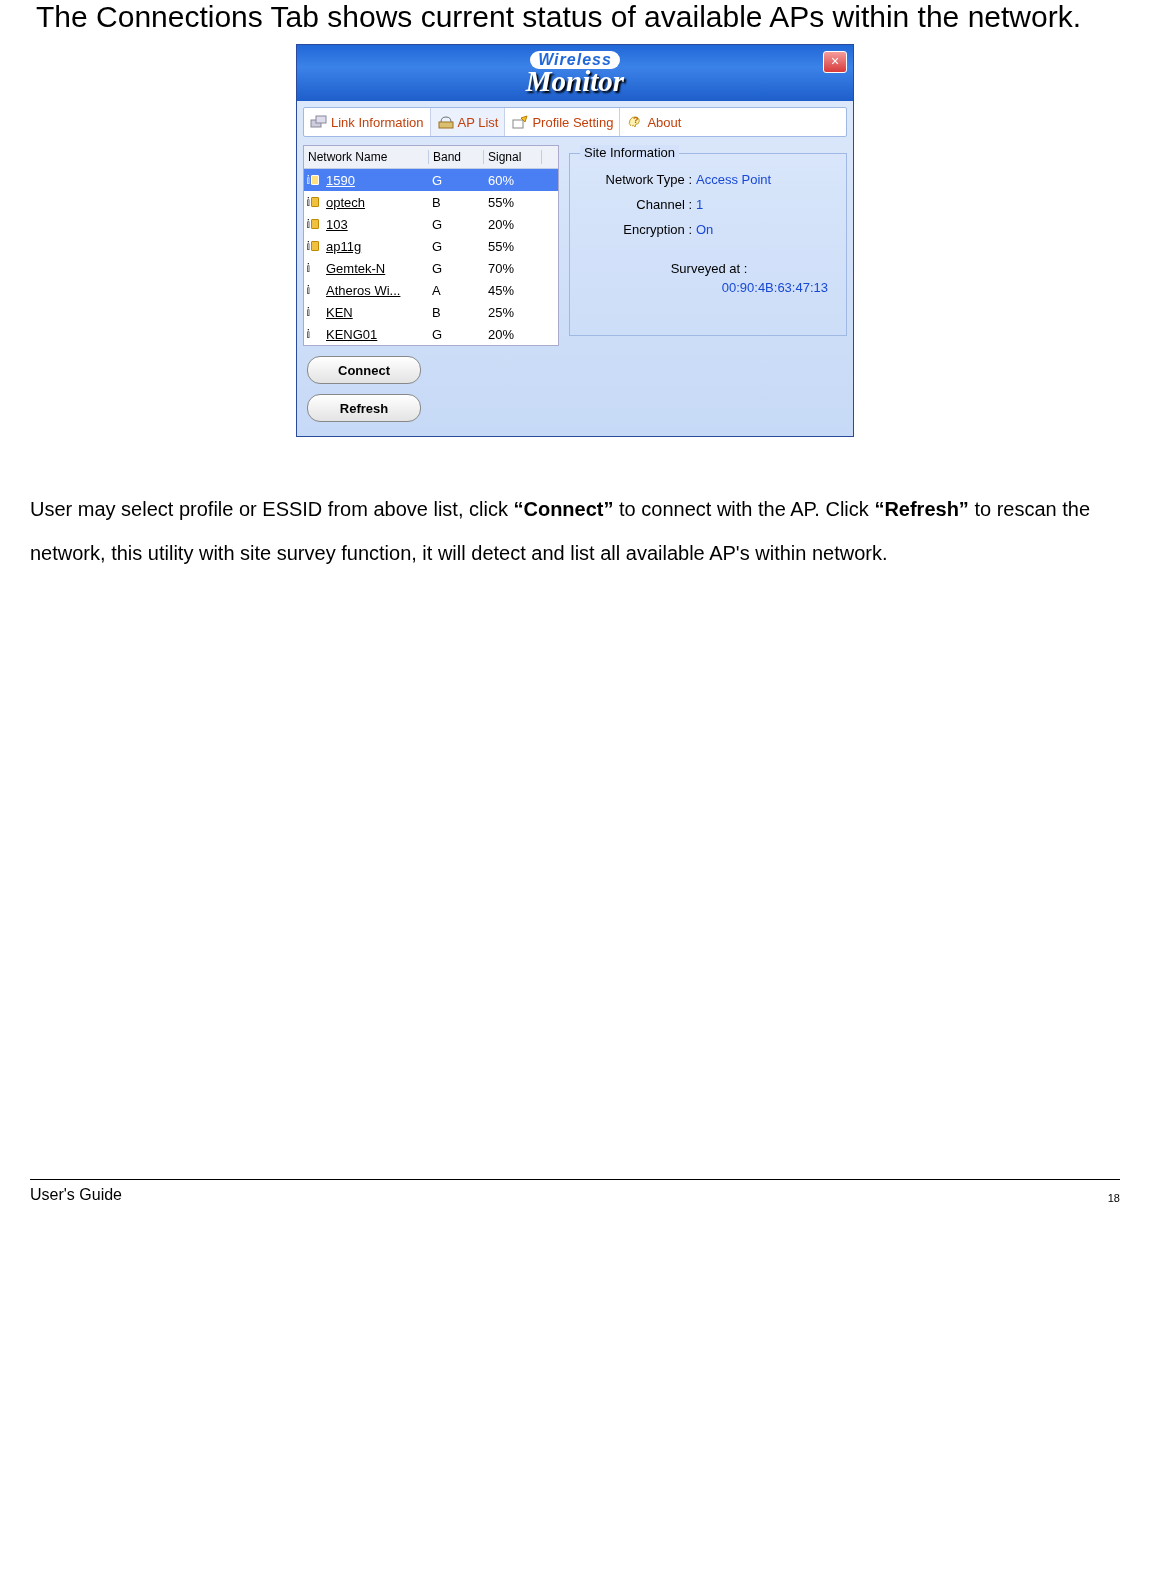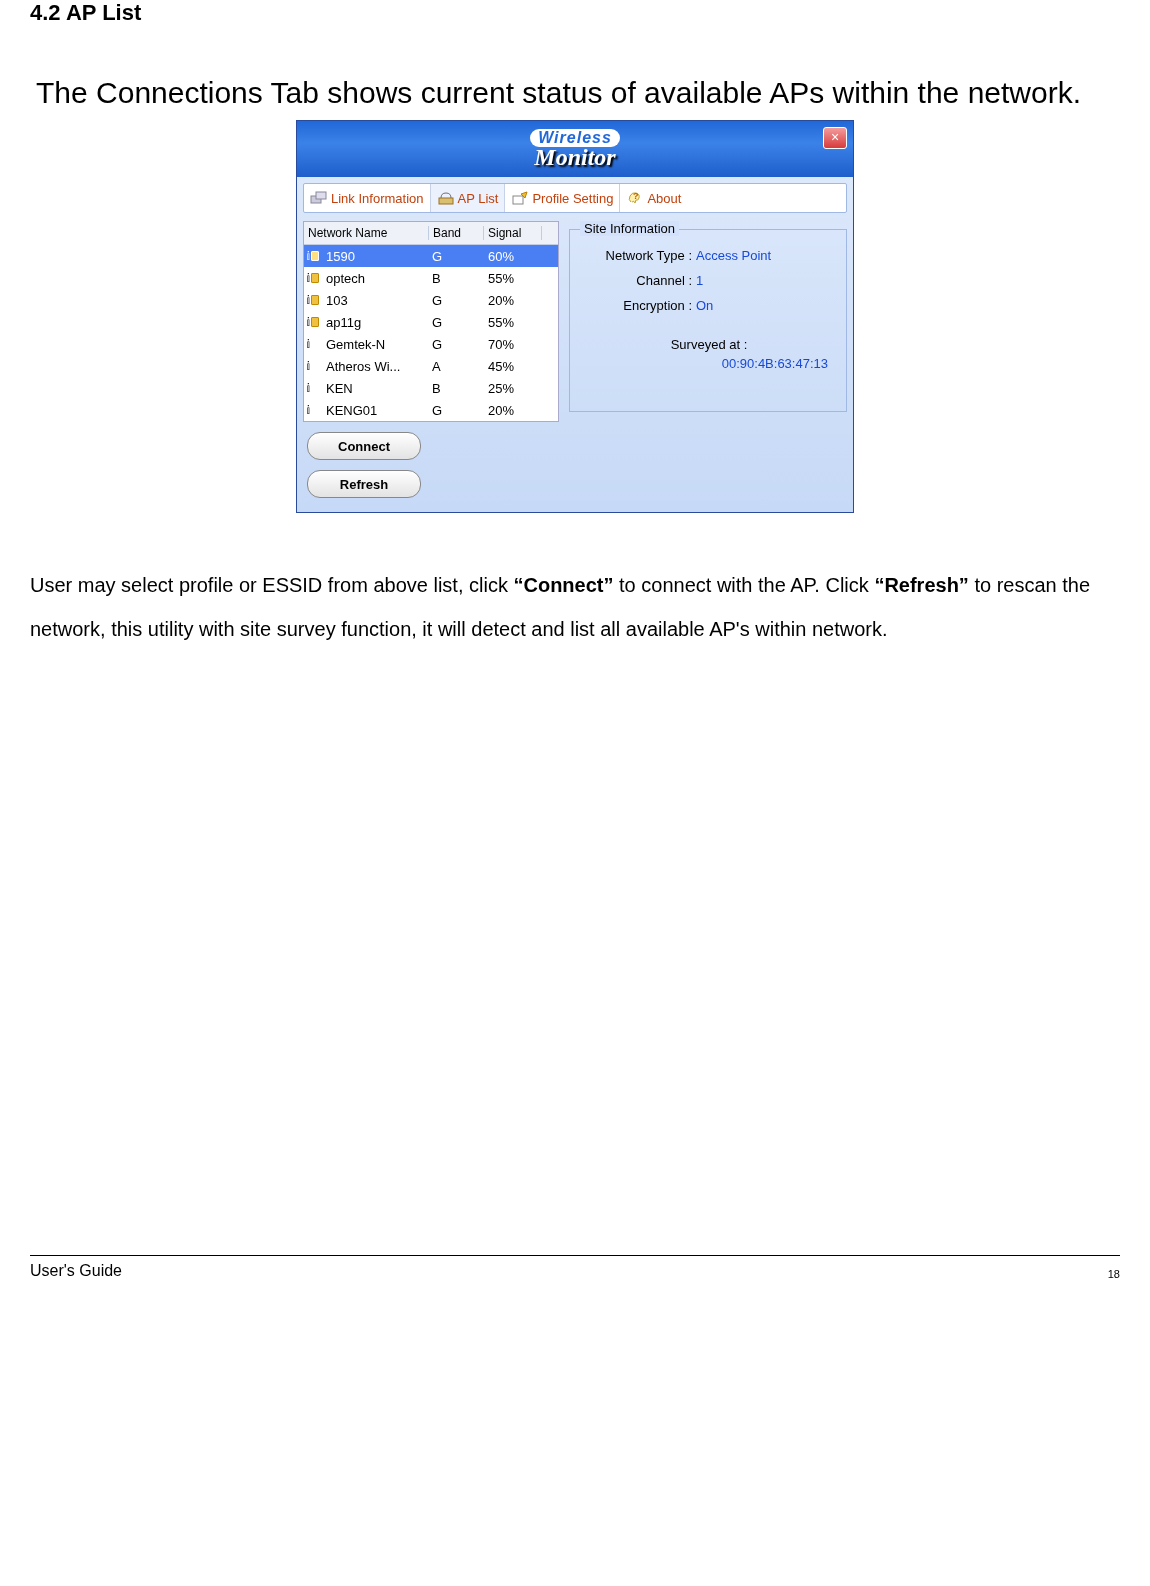--- a/index.html
+++ b/index.html
@@ -54,21 +54,21 @@
     font-style: italic;
     font-weight: bold;
     letter-spacing: 1px;
     background: #fff;
     color: #2168d8;
     border-radius: 10px;
     padding: 1px 8px;
     display: inline-block;
   }
   .titlebar-logo .m {
-    font-size: 24px;
+    font-size: 29px;
     font-weight: bold;
     font-style: italic;
     font-family: Georgia, serif;
     text-shadow: 2px 2px 2px #000;
     margin-top: -2px;
   }
   .close-btn {
     position: absolute;
     right: 6px;
     top: 6px;
@@ -145,21 +145,21 @@
     align-items: center;
   }
   .row.sel { background: #4a7ff4; color: #fff; }
   .r-icon {
     width: 16px;
     padding-left: 2px;
     display: flex;
     align-items: center;
     gap: 1px;
   }
-  .r-name { width: 100px; padding-left: 4px; white-space: nowrap; overflow: hidden; }
+  .r-name { width: 100px; padding-left: 4px; white-space: nowrap; overflow: hidden; text-decoration: underline; }
   .r-band { width: 50px; padding-left: 6px; }
   .r-signal { flex: 1; padding-left: 6px; }
 
   .info-pane {
     flex: 1;
     position: relative;
     padding-top: 8px;
   }
   .fieldset {
     border: 1px solid #9fb8e4;
@@ -236,21 +236,20 @@
   }
   .page-num { font-size: 11px; }
 
   
   svg { display: block; }
 </style>
 </head>
 <body>
 
 <div class="page">
-  <div class="section-title">4.2 AP List</div>
   <div class="intro-text">The Connections Tab shows current status of available APs within the network.</div>
 
   <div class="window">
     <div class="titlebar">
       <div class="titlebar-logo">
         <div class="w">Wireless</div>
         <div class="m">Monitor</div>
       </div>
       <div class="close-btn">×</div>
     </div>

